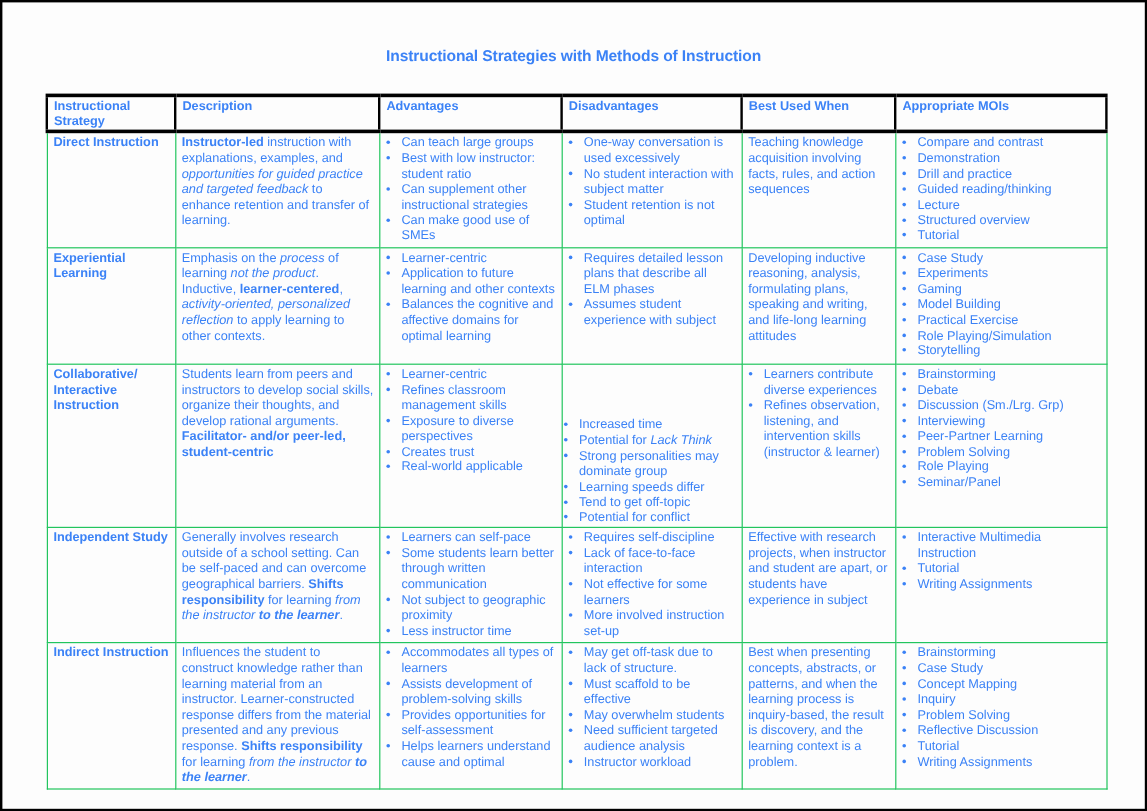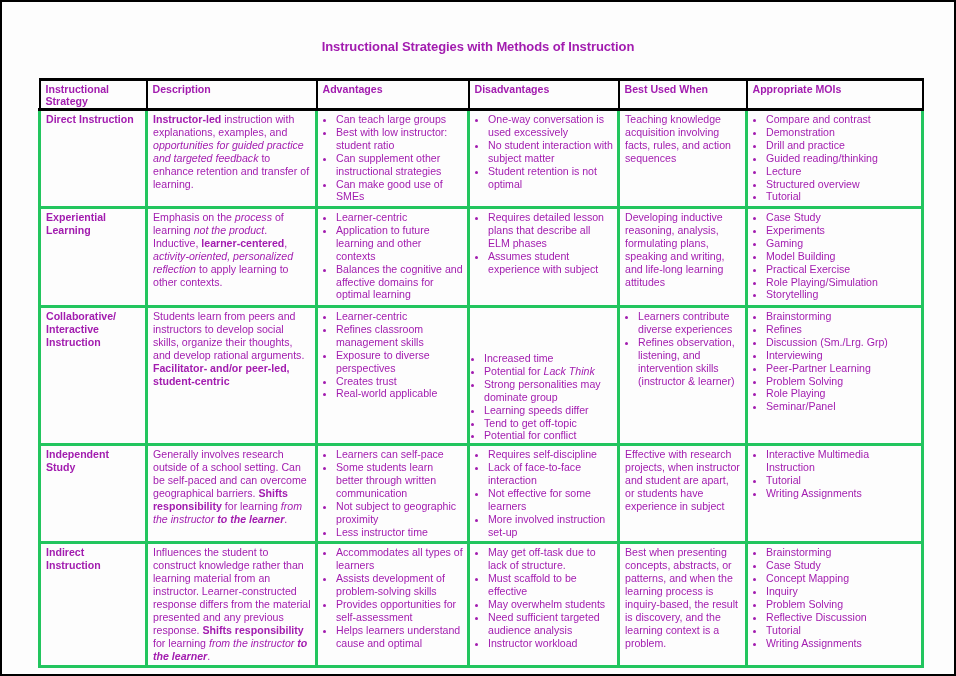--- a/index.html
+++ b/index.html
@@ -3,21 +3,21 @@
   <meta charset="utf-8">
   <style>
     html, body { margin: 0; padding: 0; background: #ffffff; }
     body { width: 956px; height: 676px; overflow: hidden; position: relative; }
     .page {
       position: absolute; left: 0; top: 0;
       width: 952px; height: 672px;
       border: 2px solid #000;
       background: #fdfdfd;
       font-family: "Liberation Sans", sans-serif;
-      color: #a21caf;
+      color: #3b82f6;
     }
     .title {
       position: absolute; left: 0; right: 0; top: 37px;
       text-align: center;
       font-size: 13px; font-weight: bold;
       letter-spacing: -0.1px;
     }
     table {
       position: absolute; left: 36px; top: 76px;
       width: 883px;
@@ -26,21 +26,21 @@
       font-size: 10.6px;
       line-height: 12.9px;
     }
     col.c1 { width: 107px; }
     col.c2 { width: 170px; }
     col.c3 { width: 152px; }
     col.c4 { width: 150px; }
     col.c5 { width: 128px; }
     col.c6 { width: 176px; }
     th, td {
-      border: 3px solid #22c55e;
+      border: 1px solid #22c55e;
       vertical-align: top;
       text-align: left;
       padding: 2px 4px 1px 5px;
       overflow: hidden;
     }
     thead th {
       font-weight: bold;
       height: 24px;
       border-top: 3px solid #000;
       border-bottom: 3px solid #000;
@@ -171,21 +171,21 @@
           </td>
           <td>
             <ul>
               <li>Learners contribute diverse experiences</li>
               <li>Refines observation, listening, and intervention skills (instructor &amp; learner)</li>
             </ul>
           </td>
           <td>
             <ul>
               <li>Brainstorming</li>
-              <li>Refines</li>
+              <li>Debate</li>
               <li>Discussion (Sm./Lrg. Grp)</li>
               <li>Interviewing</li>
               <li>Peer-Partner Learning</li>
               <li>Problem Solving</li>
               <li>Role Playing</li>
               <li>Seminar/Panel</li>
             </ul>
           </td>
         </tr>
         <tr class="r4">

